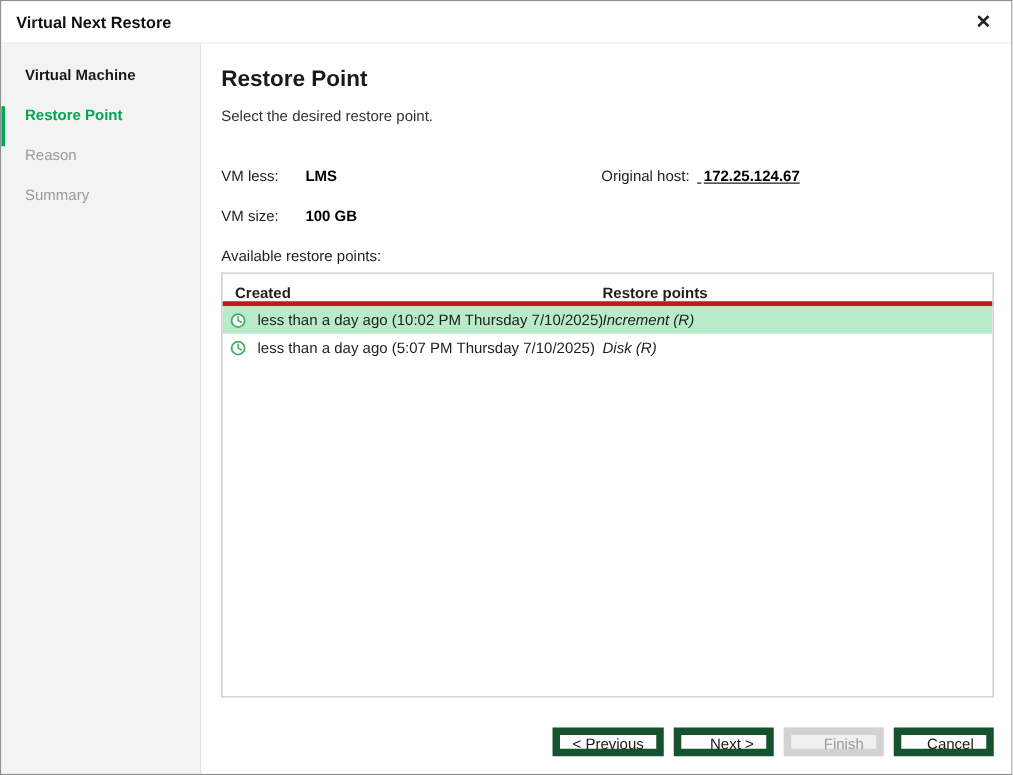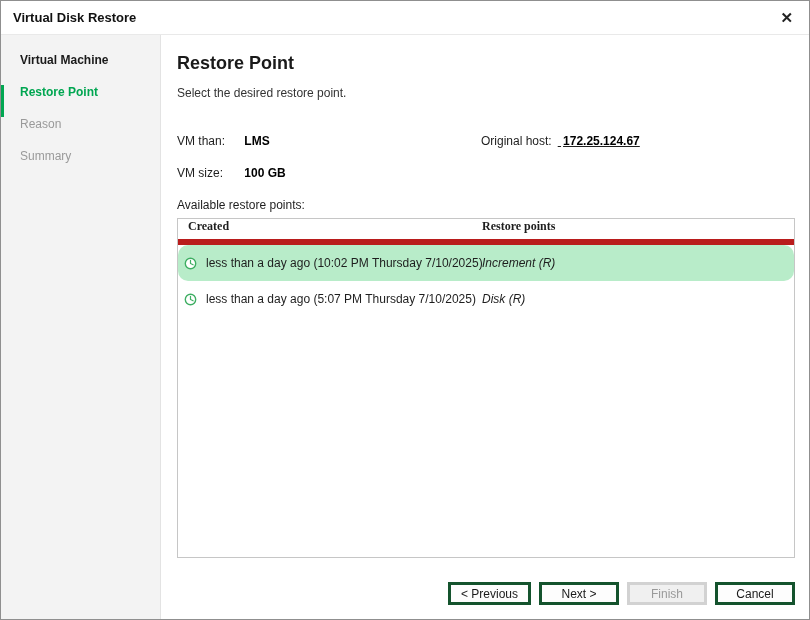--- a/index.html
+++ b/index.html
@@ -36,45 +36,45 @@
   .info-row { position:relative; height:15px; margin-bottom:17px; }
   .info-label { display:inline-block; min-width:62px; color:#1e1e1e; }
   .info-value { font-weight:bold; color:#000; margin-left:2px; }
   .pair2 { position:absolute; left:304px; top:0;text-decoration:underline; }
   .pair2 .info-label { min-width:auto; margin-right:6px; }
 
   
   .table-caption { margin-top:16px; color:#1e1e1e; }
   .rp-table { margin-top:6px; width:618px; height:340px; border:1px solid #c6c6c6;
               background:#fff; display:flex; flex-direction:column; overflow:hidden; }
-  .thead { flex:0 0 26px; display:flex; align-items:flex-start; padding-left:10px;
-           border-bottom:6px solid #b91c1c; font-weight:bold;font-family:Liberation Serif, serif; }
+  .thead { flex:0 0 26px; display:flex; align-items:flex-end; padding-left:10px;
+           border-bottom:4px solid #b91c1c; font-weight:bold; }
   .th-created { flex:0 0 294px; }
   .th-points  { flex:1; }
   .tbody { flex:1; overflow:hidden; }
-  .row { height:36px; display:flex; align-items:center; padding-left:6px;border-radius:10px; }
+  .row { height:22px; display:flex; align-items:center; padding-left:6px; }
   .row.selected { background:#b8ecc9; }
   .row .rp-icon { flex:0 0 16px; margin-right:6px; display:flex; align-items:center; }
   .cell.created { flex:0 0 276px; white-space:nowrap; overflow:hidden; }
   .cell.points  { flex:1; white-space:nowrap;font-style:italic; }
 
   
   .footer { position:absolute; right:16px; bottom:14px; display:flex; gap:8px; }
   .btn { min-width:80px; height:23px; font-family:"Liberation Sans", sans-serif;
-         font-size:12px; background:#fdfdfd; border:3px solid #14532d; color:#1a1a1a;
-         padding:0 10px; }
+         font-size:12px; background:#fdfdfd; border:6px solid #14532d; color:#1a1a1a;
+         padding:0 10px;text-align:right; }
   .btn.disabled { background:#f0f0f0; border-color:#d2d2d2; color:#9a9a9a; }
 </style>
 </head>
 <body>
 
 <div class="window">
 
   <div class="titlebar">
-    <span class="title">Virtual Disk Restore</span>
+    <span class="title">Virtual Next Restore</span>
     <span class="close">✕</span>
   </div>
 
   <div class="body">
     <div class="sidebar">
       <div class="step done">
         <span>Virtual Machine</span>
       </div>
       <div class="step active">
         <span>Restore Point</span>
@@ -86,21 +86,21 @@
         <span>Summary</span>
       </div>
     </div>
 
     <div class="main">
       <div class="page-title">Restore Point</div>
       <div class="subtitle">Select the desired restore point.</div>
 
       <div class="info">
         <div class="info-row">
-          <span class="info-label">VM than:</span>
+          <span class="info-label">VM less:</span>
           <span class="info-value">LMS</span>
           <span class="pair2">
             <span class="info-label">Original host:</span>
             <span class="info-value">172.25.124.67</span>
           </span>
         </div>
         <div class="info-row">
           <span class="info-label">VM size:</span>
           <span class="info-value">100 GB</span>
         </div>

